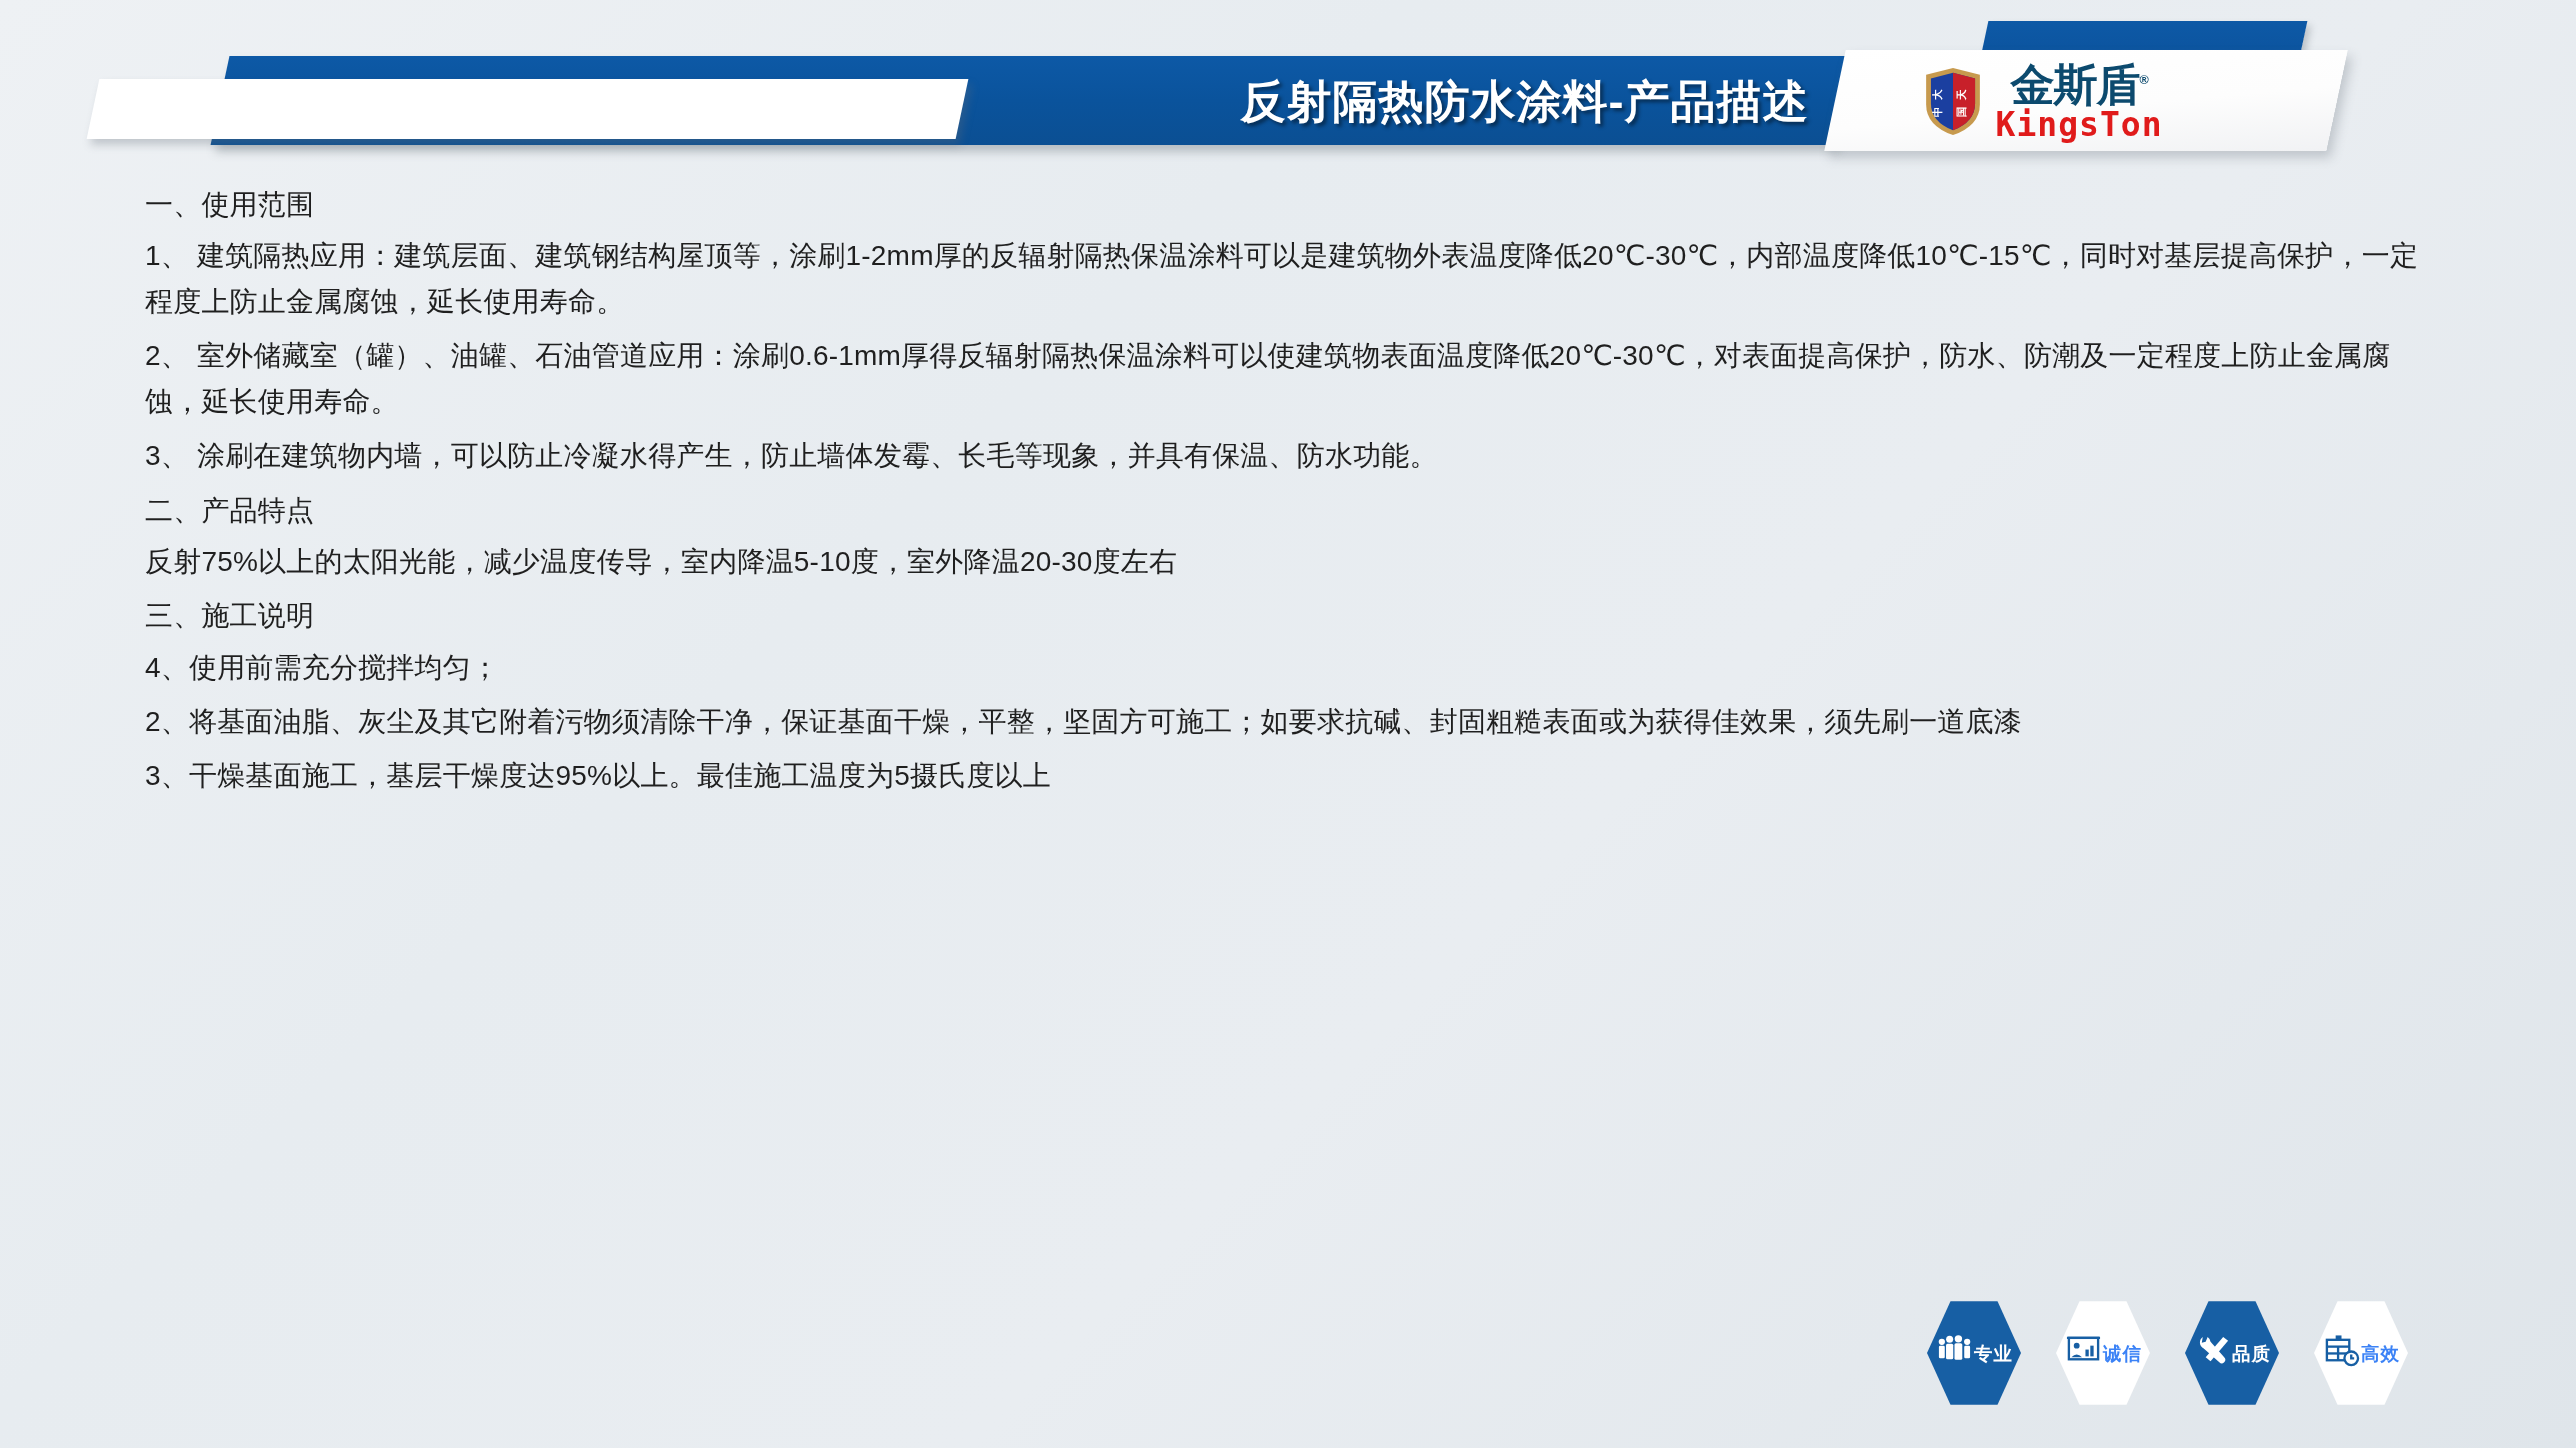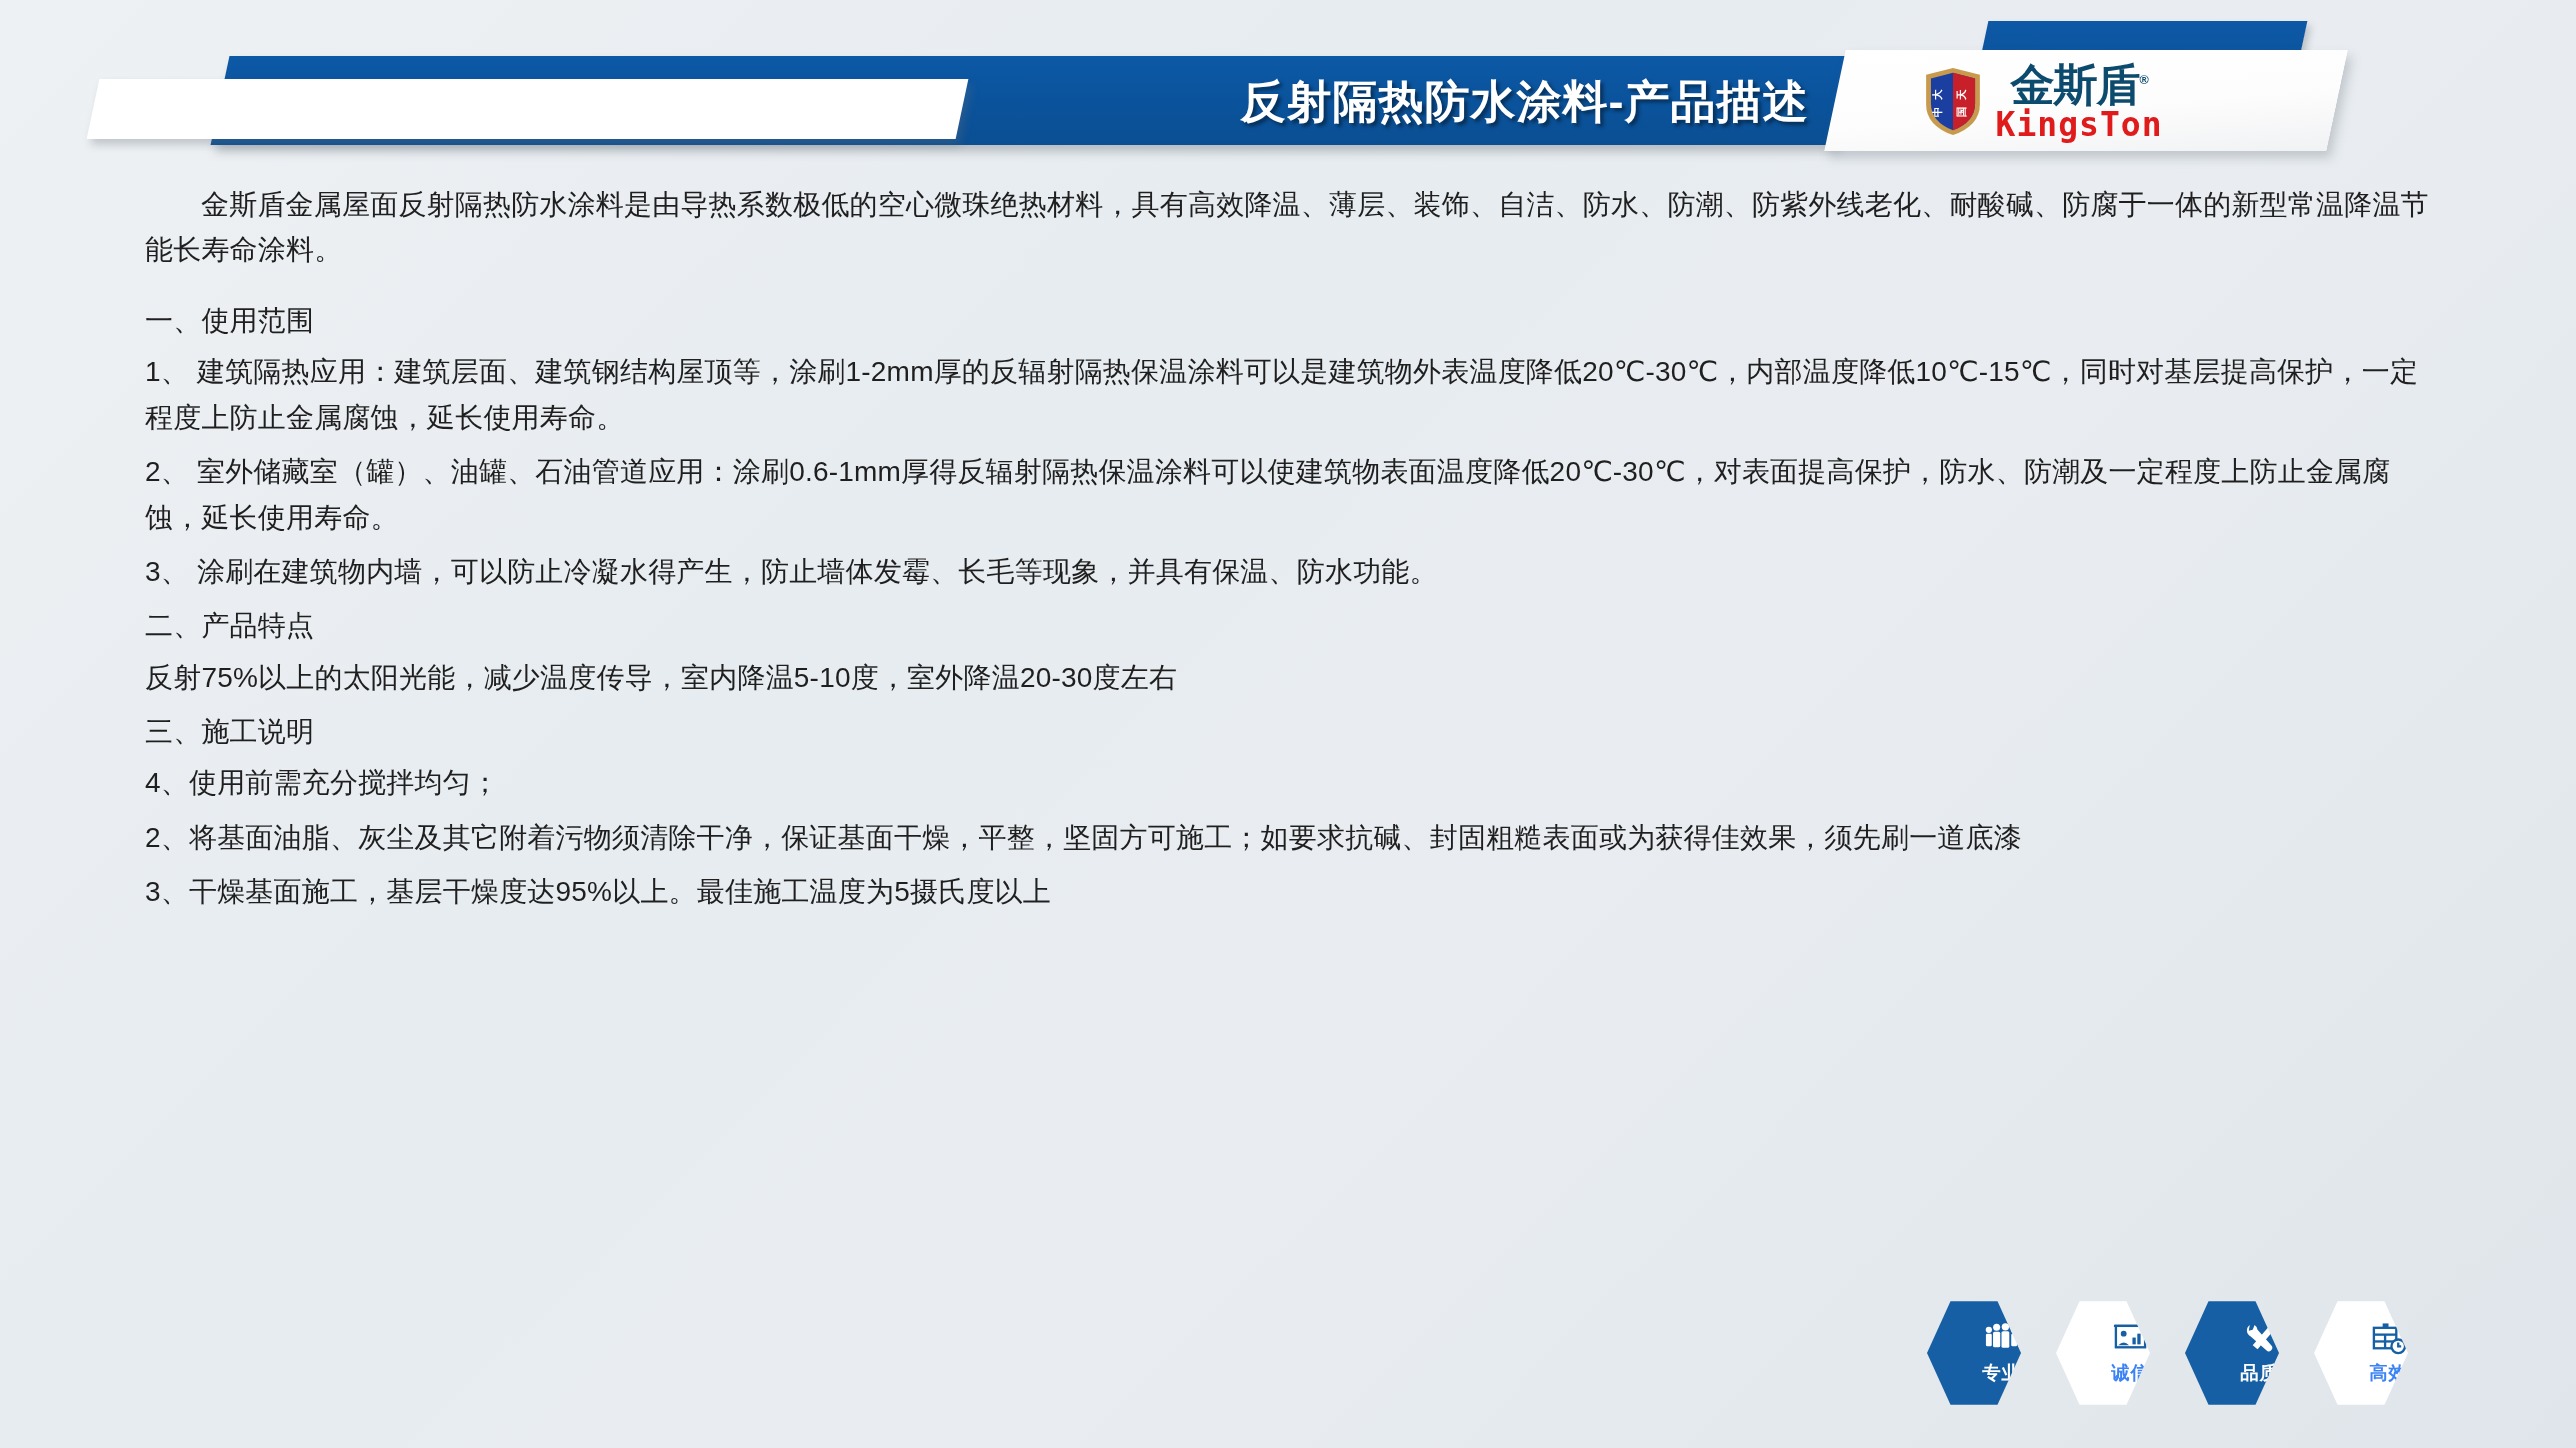--- a/index.html
+++ b/index.html
@@ -138,22 +138,22 @@
     width: 541px;
     height: 126px;
     display: flex;
     gap: 35px;
   }
   .badge {
     position: relative;
     width: 94px;
     height: 108px;
     display: flex;
-    flex-direction: column;
-    align-items: flex-end;
+    flex-direction: row;
+    align-items: center;
     justify-content: center;
     clip-path: polygon(25% 2%, 75% 2%, 100% 50%, 75% 98%, 25% 98%, 0% 50%);
     filter: drop-shadow(1.9px 2.9px 2.9px rgba(90,100,110,0.32));
   }
   .badge.filled { background: #175fa4; }
   .badge.hollow { background: #ffffff; }
   .badge .bicon { width: 39px; height: 37px; margin-bottom: 2.9px; }
   .badge .blabel { font-size: 18.4px; font-weight: bold; letter-spacing: 1px; }
   .badge.filled .blabel { color: #ffffff; }
   .badge.hollow .blabel { color: #3b82f6; }
@@ -182,21 +182,20 @@
       </g>
     </svg>
     <div class="logo-words">
       <span class="logo-cn"><span>金斯盾</span><sup>®</sup></span>
       <span class="logo-en">KingsTon</span>
     </div>
   </div>
 </div>
 
 <div class="content">
-  <p class="intro">金斯盾金属屋面反射隔热防水涂料是由导热系数极低的空心微珠绝热材料，具有高效降温、薄层、装饰、自洁、防水、防潮、防紫外线老化、耐酸碱、防腐于一体的新型常温降温节能长寿命涂料。</p>
 
   <p class="line heading">一、使用范围</p>
   <p class="line">1、 建筑隔热应用：建筑层面、建筑钢结构屋顶等，涂刷1-2mm厚的反辐射隔热保温涂料可以是建筑物外表温度降低20℃-30℃，内部温度降低10℃-15℃，同时对基层提高保护，一定程度上防止金属腐蚀，延长使用寿命。</p>
   <p class="line">2、 室外储藏室（罐）、油罐、石油管道应用：涂刷0.6-1mm厚得反辐射隔热保温涂料可以使建筑物表面温度降低20℃-30℃，对表面提高保护，防水、防潮及一定程度上防止金属腐蚀，延长使用寿命。</p>
   <p class="line">3、 涂刷在建筑物内墙，可以防止冷凝水得产生，防止墙体发霉、长毛等现象，并具有保温、防水功能。</p>
   <p class="line heading">二、产品特点</p>
   <p class="line">反射75%以上的太阳光能，减少温度传导，室内降温5-10度，室外降温20-30度左右</p>
   <p class="line heading">三、施工说明</p>
   <p class="line">4、使用前需充分搅拌均匀；</p>
   <p class="line">2、将基面油脂、灰尘及其它附着污物须清除干净，保证基面干燥，平整，坚固方可施工；如要求抗碱、封固粗糙表面或为获得佳效果，须先刷一道底漆</p>

